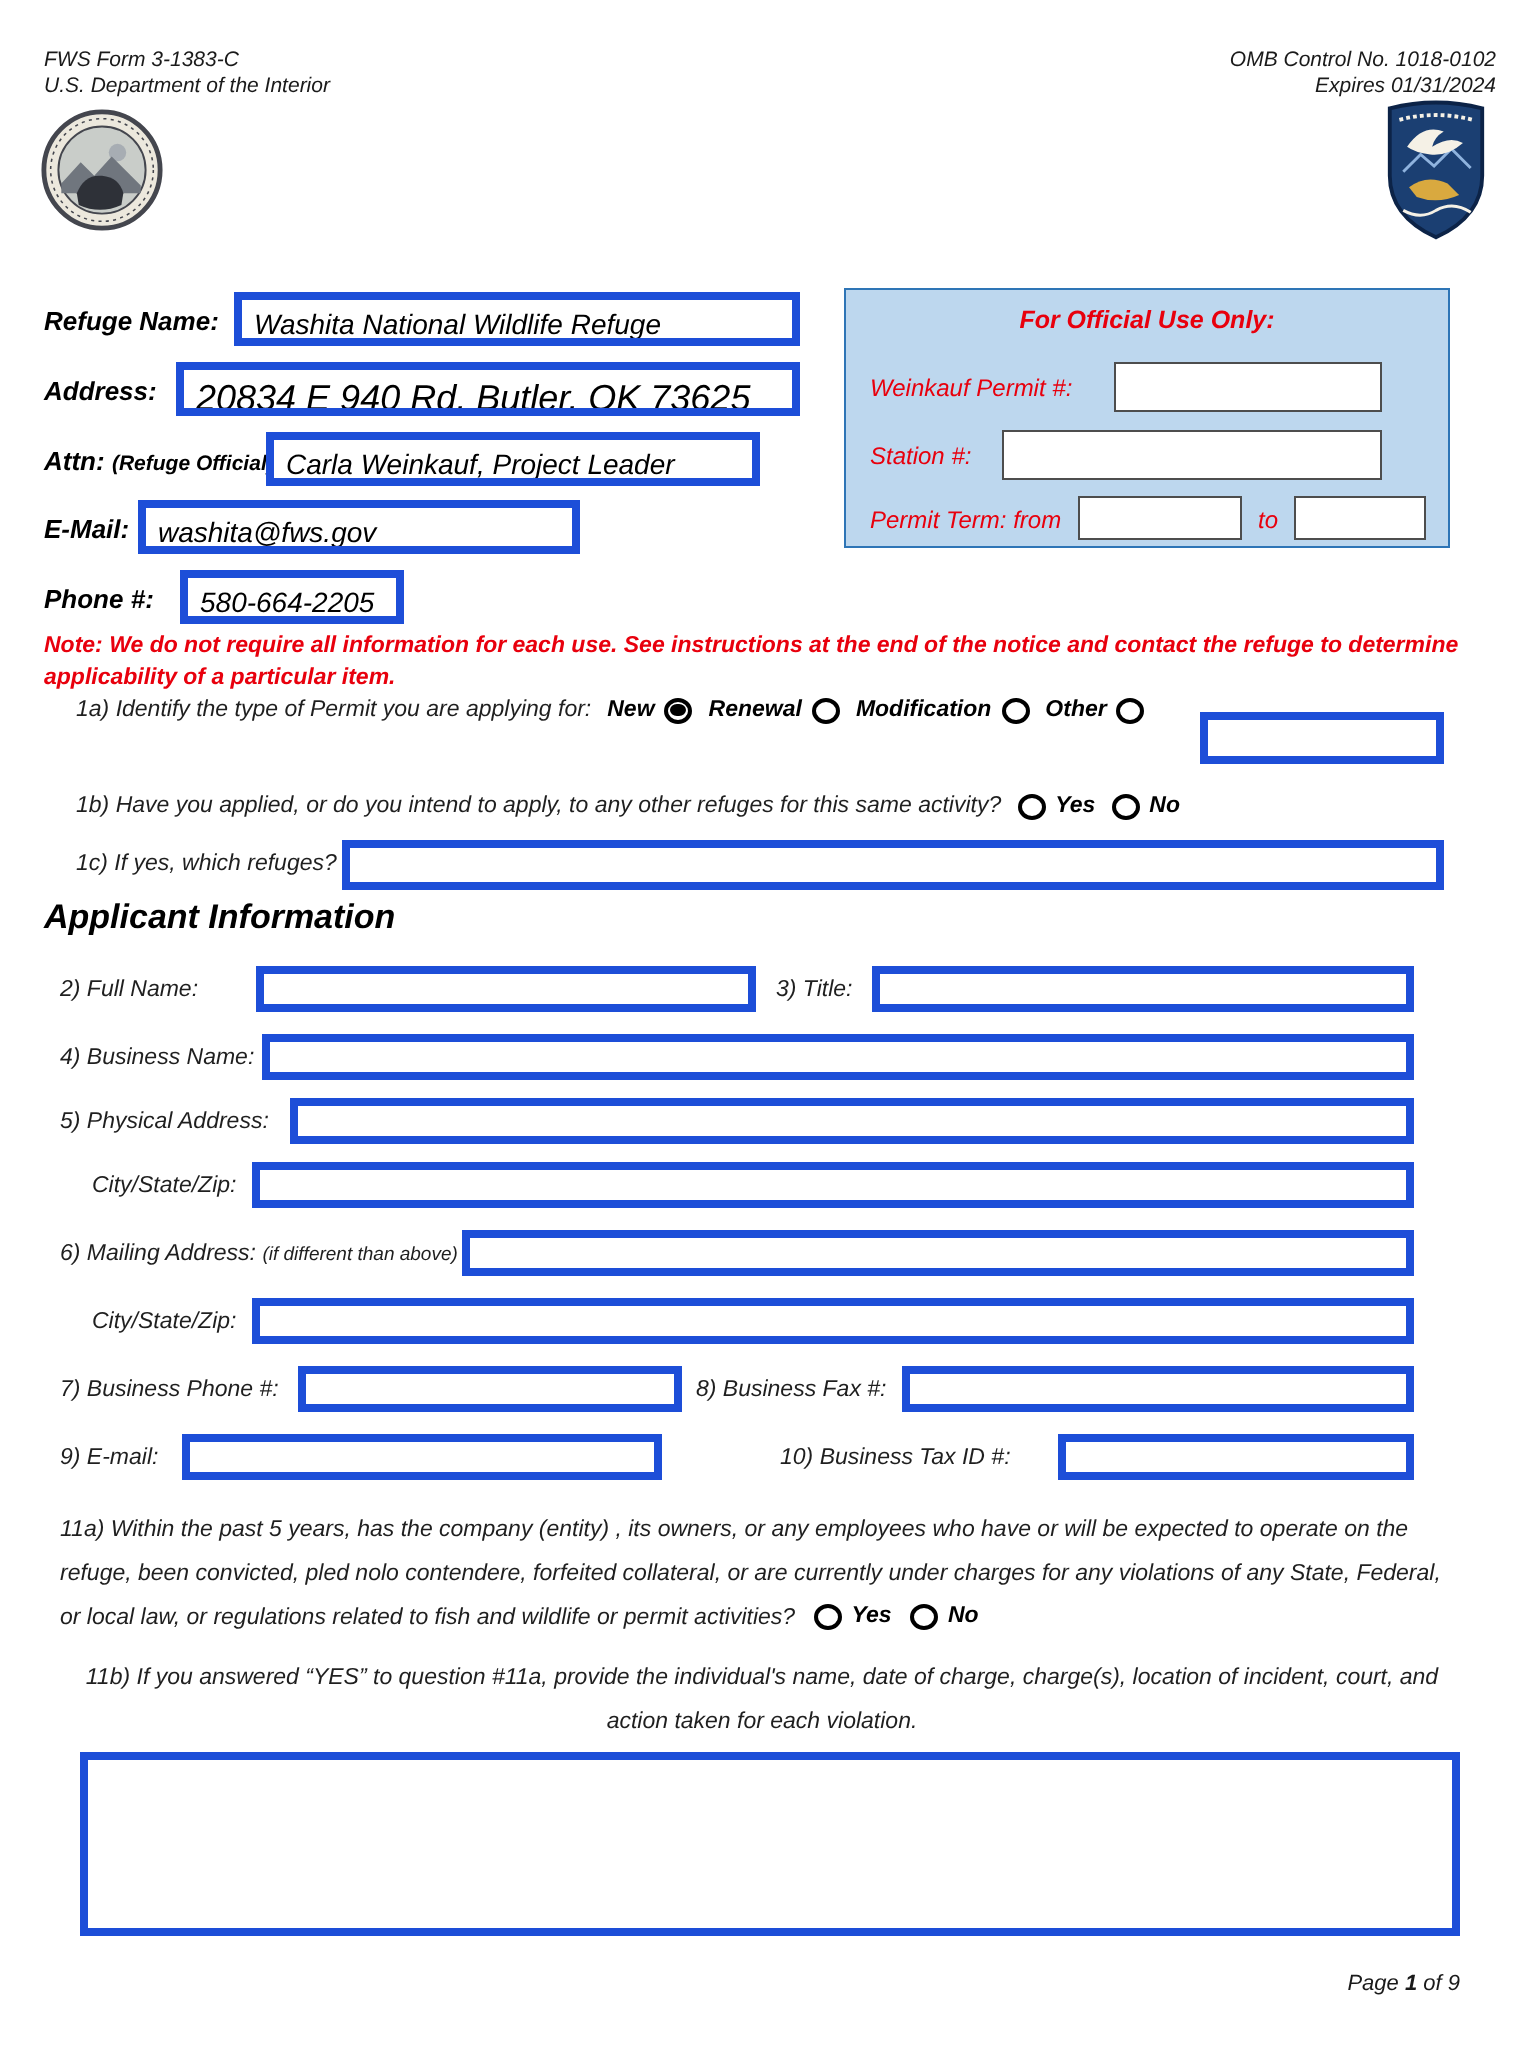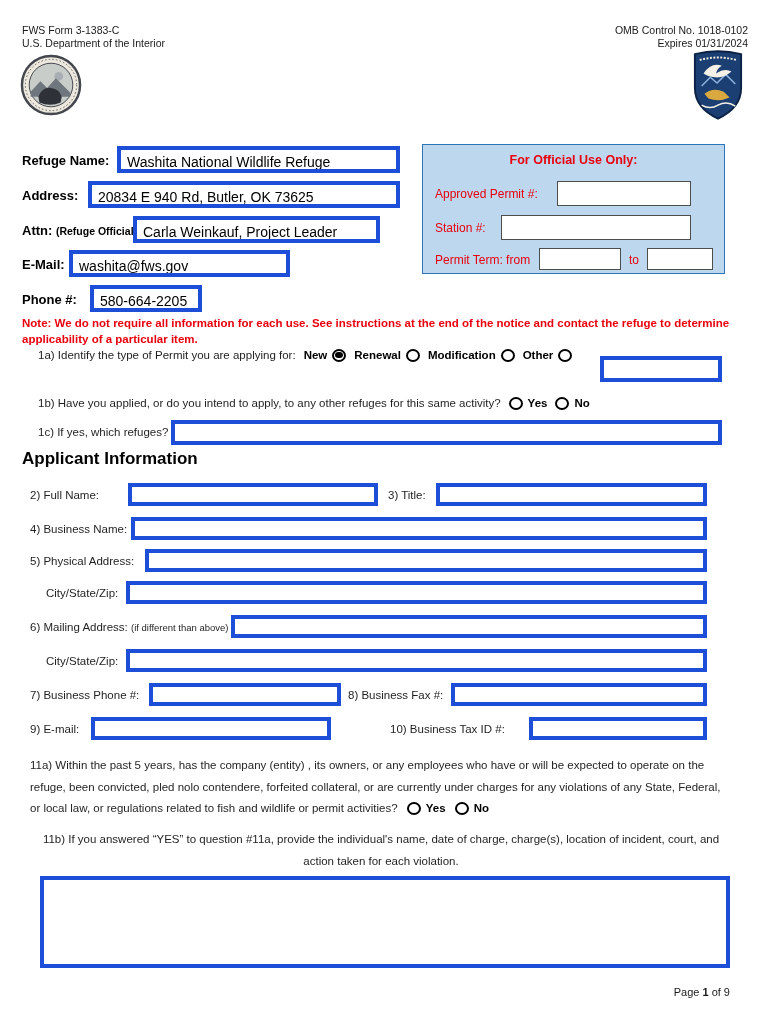--- a/index.html
+++ b/index.html
@@ -1,19 +1,19 @@
 <!DOCTYPE html>
 <html style="--red: #e8000d; --box_bg: #bdd7ee; --box_border: #2e75b6;"><head>
 <meta charset="utf-8">
 <style>
   * { margin:0; padding:0; box-sizing:border-box; }
   html,body { background:#ffffff; }
   body { width:770px; height:1024px; font-family:"Liberation Sans", sans-serif; color:#000; }
   .page { position:relative; width:770px; height:1024px; background:#fff; overflow:hidden; }
-  .page > * { position:absolute; }
+  .page > * { position:absolute;font-style:italic; }
 
   .small-text { font-size:10.5px; line-height:12.5px; color:#1a1a1a; }
   .small-text.right { text-align:right; }
 
   .titles { left:0; right:0; top:50px; text-align:center; }
   .title-main { font-size:14.5px; font-weight:bold; line-height:18px; letter-spacing:.2px; }
   .title-sub  { font-size:13.5px; font-weight:bold; margin-top:17px; }
 
   .flabel { font-weight:bold; font-size:13px; white-space:nowrap; }
   .flabel .sub { font-size:10.5px; }
@@ -83,38 +83,38 @@
       <path d="M12 27 Q20 15 31 19 Q26 22 25 27 Q34 21 41 25 Q33 32 24 31 Q16 30 12 27 Z" fill="#f5f1e6"></path>
       <path d="M13 48 Q22 41 33 46 L39 52 Q28 57 17 53 Z" fill="#d9a93f"></path>
       <path d="M10 60 q9 5 17 0 q9 -5 18 1" stroke="#f5f1e6" stroke-width="1.5" fill="none"></path>
     </svg>
   </div>
 
   <span class="flabel" style="left:22px; top:153px;">Refuge Name:</span>
   <div class="field" style="left:117px; top:146px; width:283px; height:27px; font-size:14px;">Washita National Wildlife Refuge</div>
 
   <span class="flabel" style="left:22px; top:188px;">Address:</span>
-  <div class="field" style="left:88px; top:181px; width:312px; height:27px; font-size:14px;">20834 E 940 Rd, Butler, OK 73625</div>
+  <div class="field" style="left:88px; top:181px; width:312px; height:27px; font-size:18px;">20834 E 940 Rd, Butler, OK 73625</div>
 
   <span class="flabel" style="left:22px; top:223px;">
     <span>Attn:</span>
     <span class="sub">(Refuge Official)</span>
   </span>
   <div class="field" style="left:133px; top:216px; width:247px; height:27px; font-size:14px;">Carla Weinkauf, Project Leader</div>
 
   <span class="flabel" style="left:22px; top:257px;">E-Mail:</span>
   <div class="field" style="left:69px; top:250px; width:221px; height:27px; font-size:14px;">washita@fws.gov</div>
 
   <span class="flabel" style="left:22px; top:292px;">Phone #:</span>
   <div class="field" style="left:90px; top:285px; width:112px; height:27px; font-size:14px;">580-664-2205</div>
 
   <div class="official-box">
     <div class="ob-title">For Official Use Only:</div>
 
-    <span class="ob-label" style="left:12px; top:42px;">Approved Permit #:</span>
+    <span class="ob-label" style="left:12px; top:42px;">Weinkauf Permit #:</span>
     <div class="ob-field" style="left:134px; top:36px; width:134px; height:25px;"></div>
 
     <span class="ob-label" style="left:12px; top:76px;">Station #:</span>
     <div class="ob-field" style="left:78px; top:70px; width:190px; height:25px;"></div>
 
     <span class="ob-label" style="left:12px; top:108px;">Permit Term: from</span>
     <div class="ob-field" style="left:116px; top:103px; width:82px; height:22px;"></div>
     <span class="ob-label" style="left:206px; top:108px;">to</span>
     <div class="ob-field" style="left:224px; top:103px; width:66px; height:22px;"></div>
   </div>

